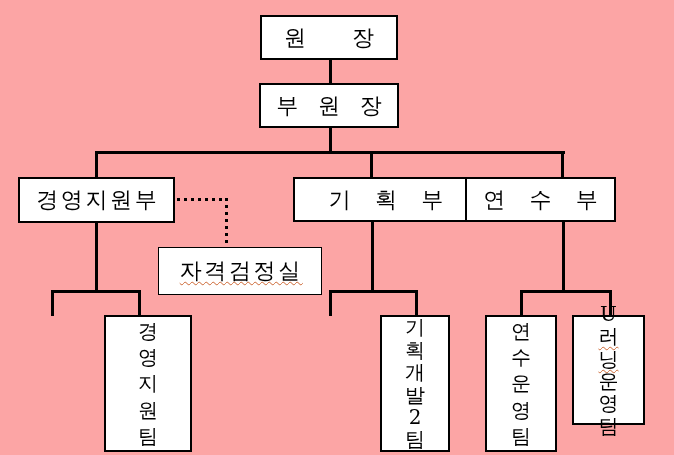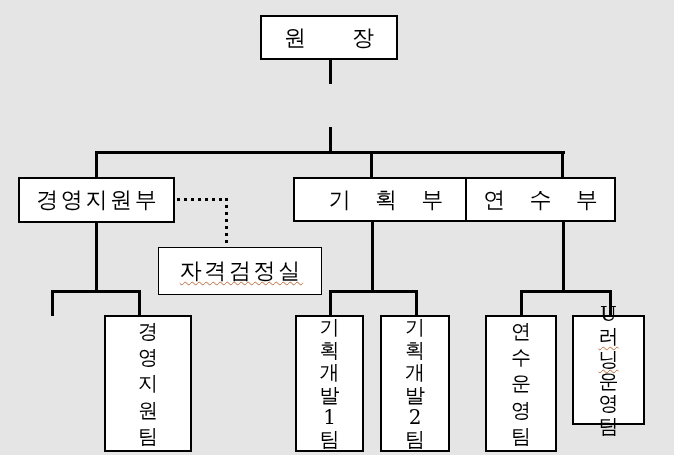--- a/index.html
+++ b/index.html
@@ -4,21 +4,21 @@
 <style>
   html, body {
     margin: 0;
     padding: 0;
     background: #ffffff;
   }
   #canvas {
     position: relative;
     width: 674px;
     height: 455px;
-    background: #e5e5e5;
+    background: #fca5a5;
     font-family: "DejaVu Serif", "Liberation Serif", serif;
     color: #000000;
   }
   
   .box {
     position: absolute;
     box-sizing: border-box;
     border: 2px solid #000000;
     background: #ffffff;
     display: flex;
@@ -91,20 +91,23 @@
   <div class="line" style="left:520px; top:290px; width:3px; height:26px;"></div>
   <div class="line" style="left:609px; top:290px; width:3px; height:26px;"></div>
 
   <div class="dot-h" style="left:177px; top:198px; width:51px;"></div>
   <div class="dot-v" style="left:225px; top:198px; height:49px;"></div>
 
   <div class="box hbox sp-wide" style="left:260px; top:15px; width:138px; height:45px;">
     <span class="lbl">원장</span>
   </div>
 
+  <div class="box hbox sp-mid" style="left:259px; top:83px; width:140px; height:45px;">
+    <span class="lbl">부원장</span>
+  </div>
 
   <div class="box hbox sp-small" style="left:18px; top:177px; width:157px; height:46px;">
     <span class="lbl">경영지원부</span>
   </div>
 
   <div class="box hbox sp-big" style="left:293px; top:177px; width:186px; height:45px;">
     <span class="lbl">기획부</span>
   </div>
 
   <div class="box hbox sp-big" style="left:465px; top:177px; width:151px; height:45px;">
@@ -113,23 +116,20 @@
 
   <div class="box hbox thin sp-small" style="left:158px; top:247px; width:164px; height:48px;">
     <span class="lbl wavy">자격검정실</span>
   </div>
 
 
   <div class="box" style="left:104px; top:315px; width:88px; height:137px;">
     <span class="vtext lh-mid">경영지원팀</span>
   </div>
 
-  <div class="box" style="left:295px; top:315px; width:69px; height:137px;">
-    <span class="vtext lh-tight">기획개발1팀</span>
-  </div>
 
   <div class="box" style="left:380px; top:315px; width:70px; height:137px;">
     <span class="vtext lh-tight">기획개발2팀</span>
   </div>
 
   <div class="box" style="left:485px; top:315px; width:72px; height:137px;">
     <span class="vtext lh-mid">연수운영팀</span>
   </div>
 
   <div class="box" style="left:572px; top:315px; width:73px; height:110px;">

